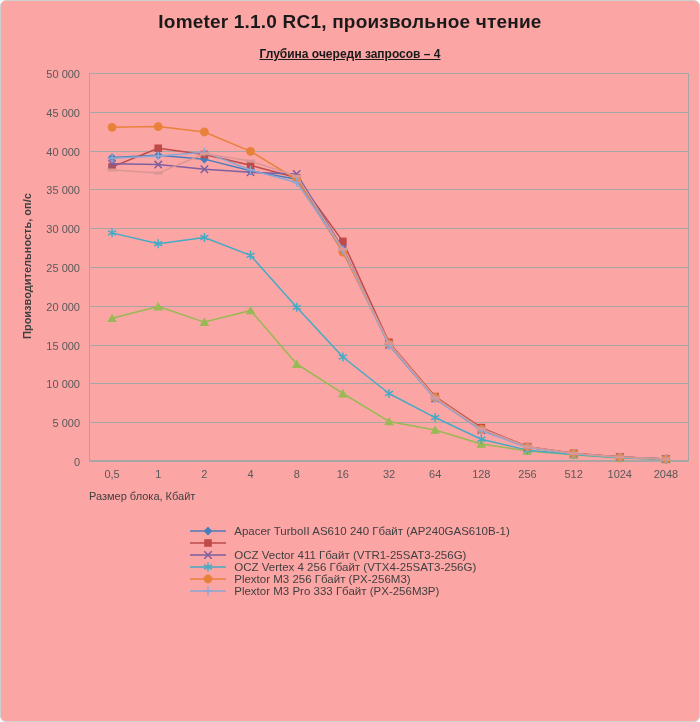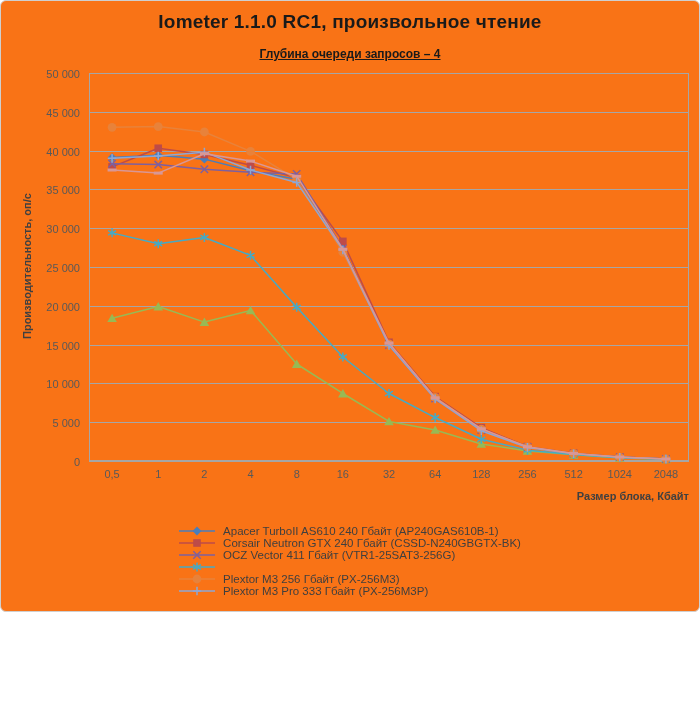--- a/index.html
+++ b/index.html
@@ -1,20 +1,20 @@
 <!DOCTYPE html>
 <html><head>
 <meta charset="utf-8">
 <style>
   html,body{margin:0;padding:0;background:#fff;}
   .chart-frame{
     position:relative;
-    width:700px;height:612px;
+    width:700px;height:722px;
     box-sizing:border-box;
-    background:#f97316;
+    background:#fca5a5;
     border:1px solid #cfcfcf;
     border-radius:6px;
     font-family:"Liberation Sans", sans-serif;
     overflow:hidden;
   }
   .chart-title{
     position:absolute;top:10px;left:0;right:0;
     text-align:center;
     font-size:19px;font-weight:bold;color:#1a1a1a;
     letter-spacing:0.2px;
@@ -27,22 +27,22 @@
   .plot-svg{position:absolute;top:0;left:0;}
   .y-axis-title{
     position:absolute;left:20px;top:338px;
     transform:rotate(-90deg);
     transform-origin:0 0;
     white-space:nowrap;
     font-size:11px;font-weight:bold;color:#404040;
   }
   .x-axis-title{
     position:absolute;top:489px;left:88px;width:600px;
-    text-align:right;
-    font-size:11px;font-weight:bold;color:#404040;
+    text-align:left;
+    font-size:11px;font-weight:normal;color:#404040;
   }
   .legend{
     position:absolute;top:524px;left:0;right:0;
     display:flex;flex-direction:column;gap:0;
     width:max-content;margin:0 auto;
   }
   .legend-item{display:flex;align-items:center;gap:8px;}
   .legend-label{font-size:11.5px;color:#3f3f3f;white-space:nowrap;}
 </style>
 </head>
@@ -229,34 +229,34 @@
           <line x1="0" x2="36" y1="6" y2="6" stroke="#4a7ebb" stroke-width="1.5"></line>
           <path d="M18 1.5999999999999996L22.4 6L18 10.4L13.6 6Z" fill="#4a7ebb"></path>
         </svg>
         <span class="legend-label">Apacer TurboII AS610 240 Гбайт (AP240GAS610B-1)</span>
       </div>
       <div class="legend-item">
         <svg width="36" height="12">
           <line x1="0" x2="36" y1="6" y2="6" stroke="#be4b48" stroke-width="1.5"></line>
           <rect x="14.2" y="2.2" width="7.6" height="7.6" fill="#be4b48"></rect>
         </svg>
-        <span class="legend-label">Corsair Neutron GTX 240 Гбайт (CSSD-N240GBGTX-BK)</span>
       </div>
       <div class="legend-item">
         <svg width="36" height="12">
           <line x1="0" x2="36" y1="6" y2="6" stroke="#7d60a0" stroke-width="1.5"></line>
           <path d="M14.3 2.3L21.7 9.7M21.7 2.3L14.3 9.7" stroke="#7d60a0" stroke-width="1.5" fill="none"></path>
         </svg>
         <span class="legend-label">OCZ Vector  411 Гбайт (VTR1-25SAT3-256G)</span>
       </div>
       <div class="legend-item">
         <svg width="36" height="12">
           <line x1="0" x2="36" y1="6" y2="6" stroke="#46aac5" stroke-width="1.5"></line>
           <path d="M18 1.5L18 10.5M14 3.7L22 8.3M22 3.7L14 8.3" stroke-width="1.5" stroke="#46aac5" fill="none"></path>
         </svg>
+        <span class="legend-label">OCZ Vertex  4 256 Гбайт (VTX4-25SAT3-256G)</span>
       </div>
       <div class="legend-item">
         <svg width="36" height="12">
           <line x1="0" x2="36" y1="6" y2="6" stroke="#e8823a" stroke-width="1.5"></line>
           <circle cx="18" cy="6" r="4.4" fill="#e8823a"></circle>
         </svg>
         <span class="legend-label">Plextor M3 256 Гбайт (PX-256M3)</span>
       </div>
       <div class="legend-item">
         <svg width="36" height="12">

